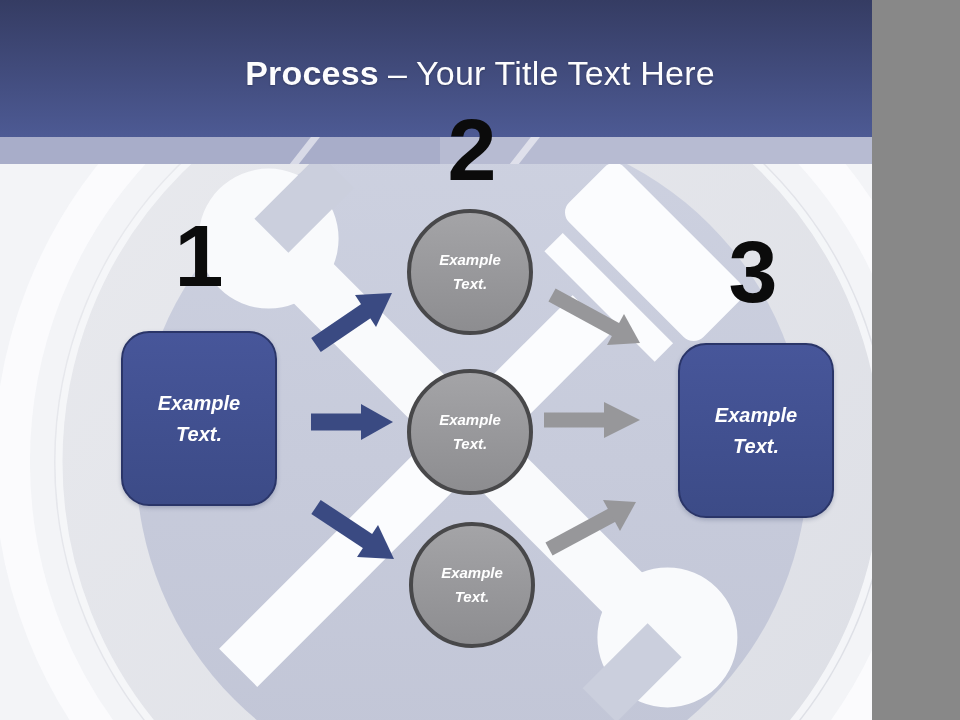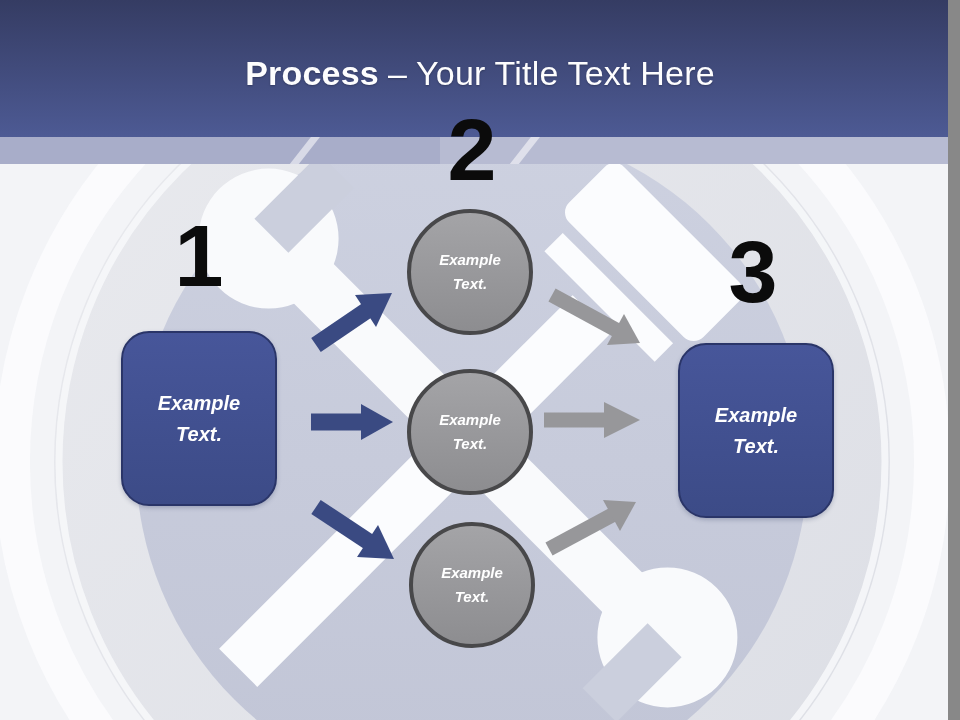--- a/index.html
+++ b/index.html
@@ -1,17 +1,17 @@
 <!DOCTYPE html>
 <html style="--header-gradient-top: #353c63; --header-gradient-bottom: #4d5a94; --band: #a8adc9; --box-fill: #3f4e8c; --box-border: #2a3568; --circle-fill: #98989b; --circle-border: #48484a; --arrow-blue: #3a4a82; --arrow-gray: #97979a; --number-color: #0b0b0b;"><head>
 <meta charset="utf-8">
 <style>
   html,body{margin:0;padding:0;background:#888;}
   .slide{
-    position:relative;width:948px;height:720px;overflow:hidden;
+    position:relative;width:872px;height:720px;overflow:hidden;
     background:#f3f4f7;
     font-family:"Liberation Sans", sans-serif;
     text-decoration:underline;
   }
   .bg-svg{position:absolute;left:0;top:0;z-index:0;}
   .arrows-svg{position:absolute;left:0;top:0;z-index:3;pointer-events:none;}
 
   .header{
     position:absolute;left:0;top:0;width:960px;height:137px;z-index:2;
     background:linear-gradient(180deg,var(--header-gradient-top) 0%, var(--header-gradient-bottom) 100%);

